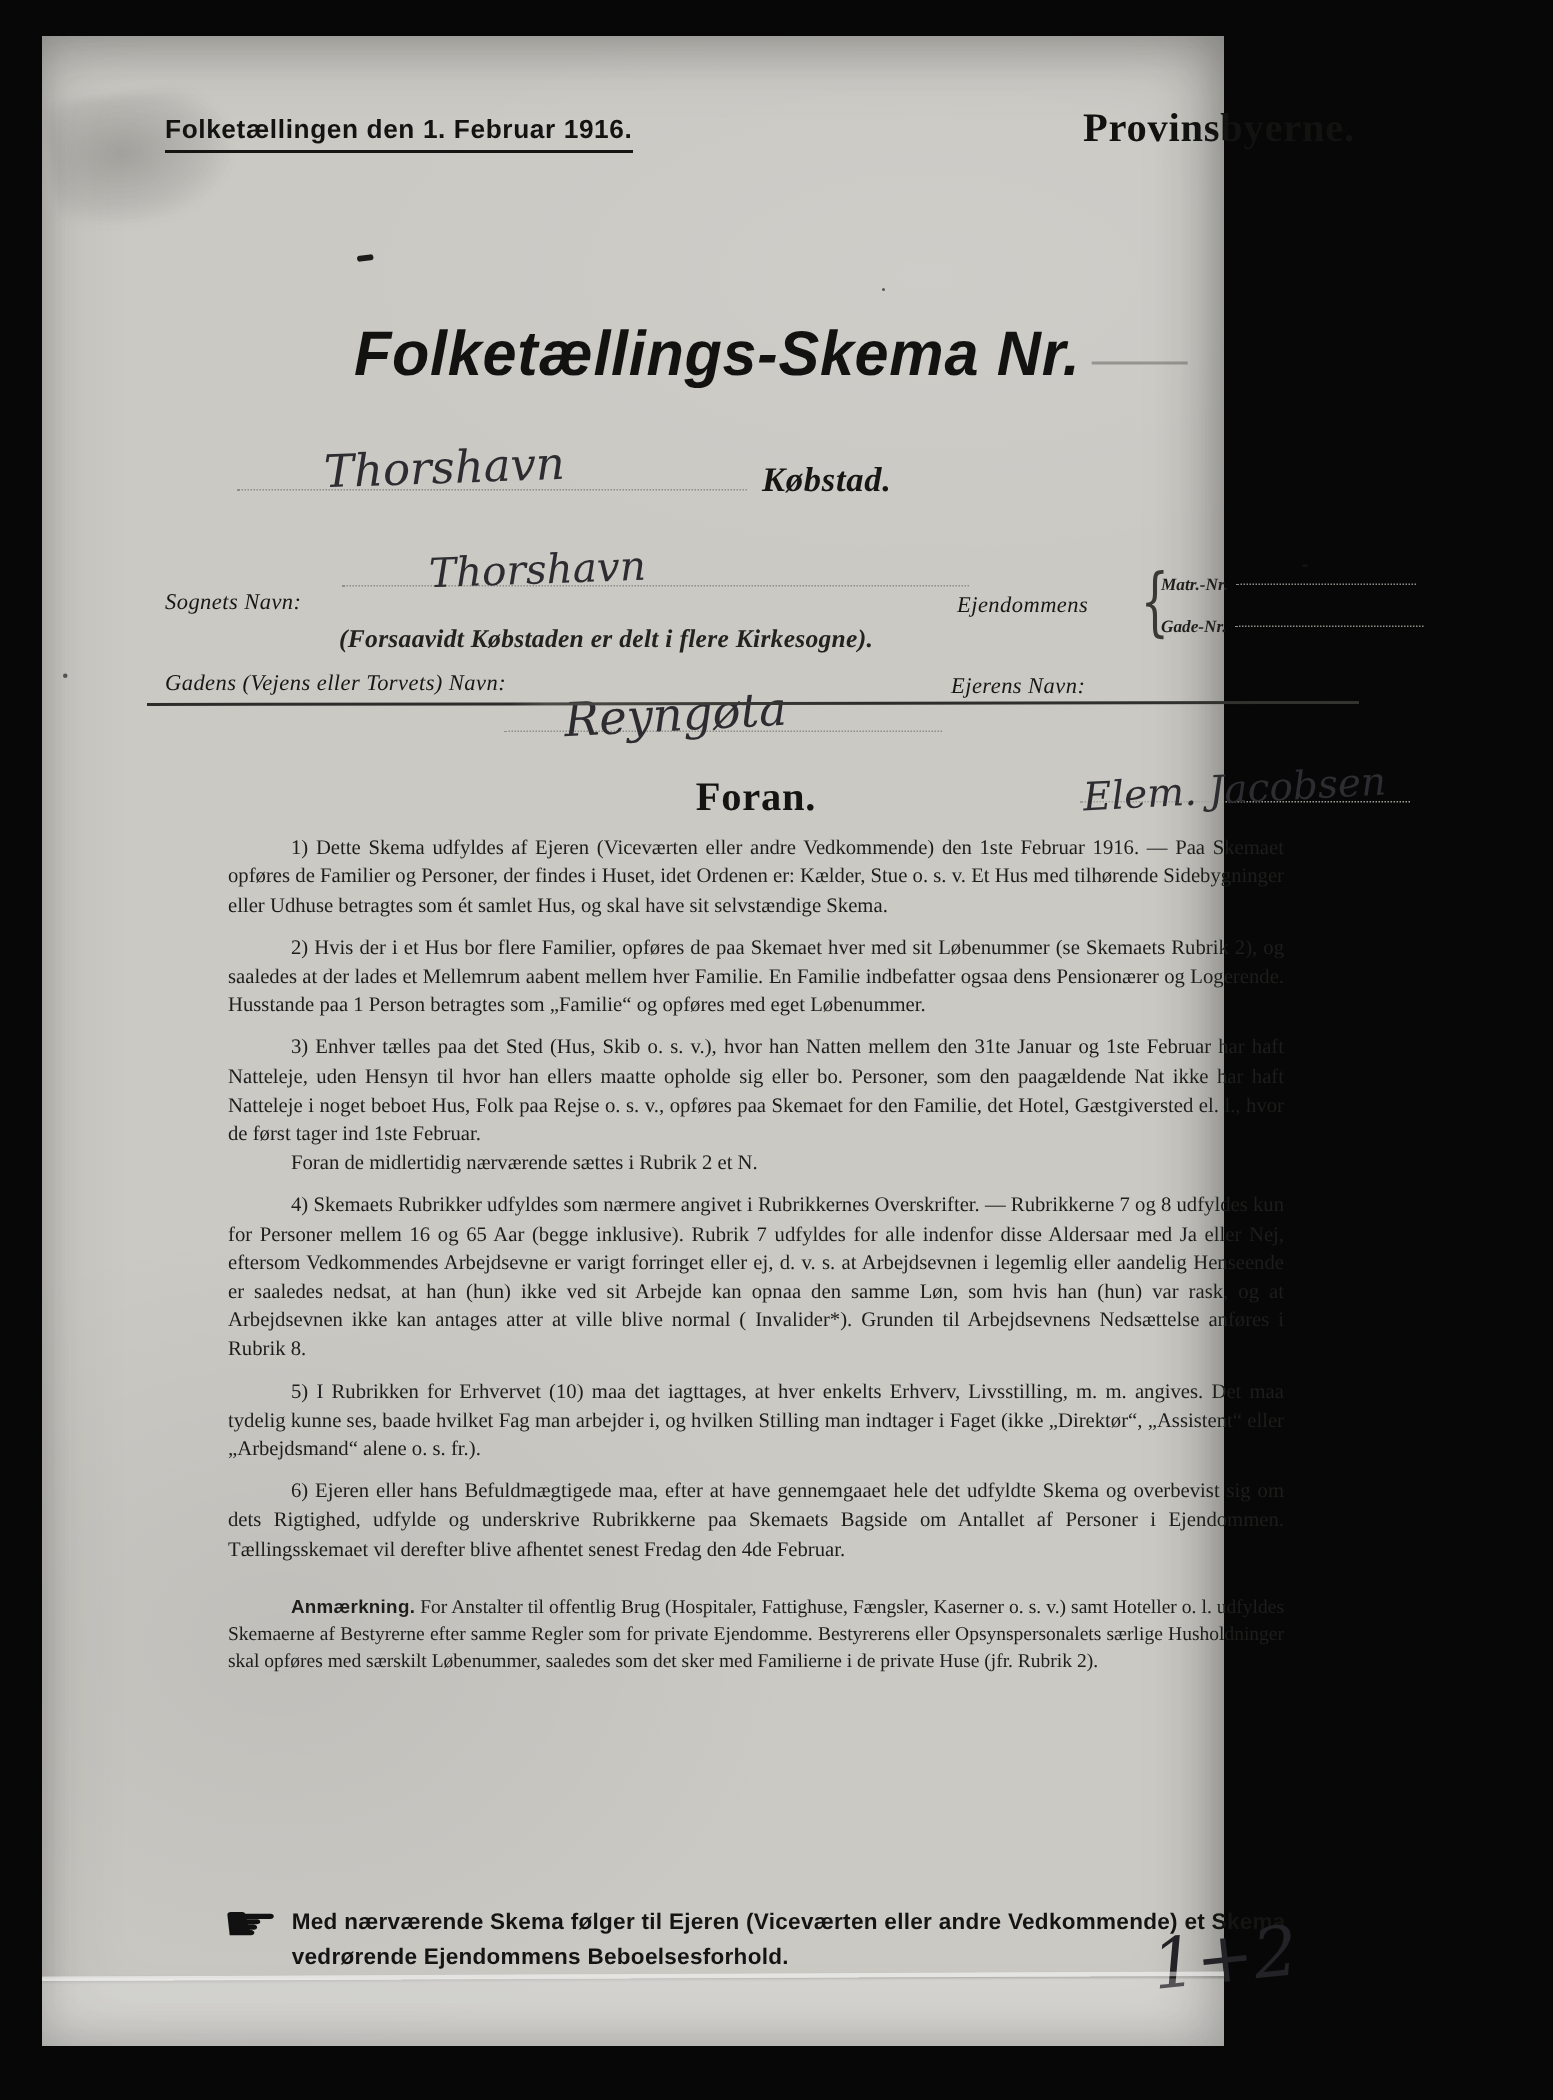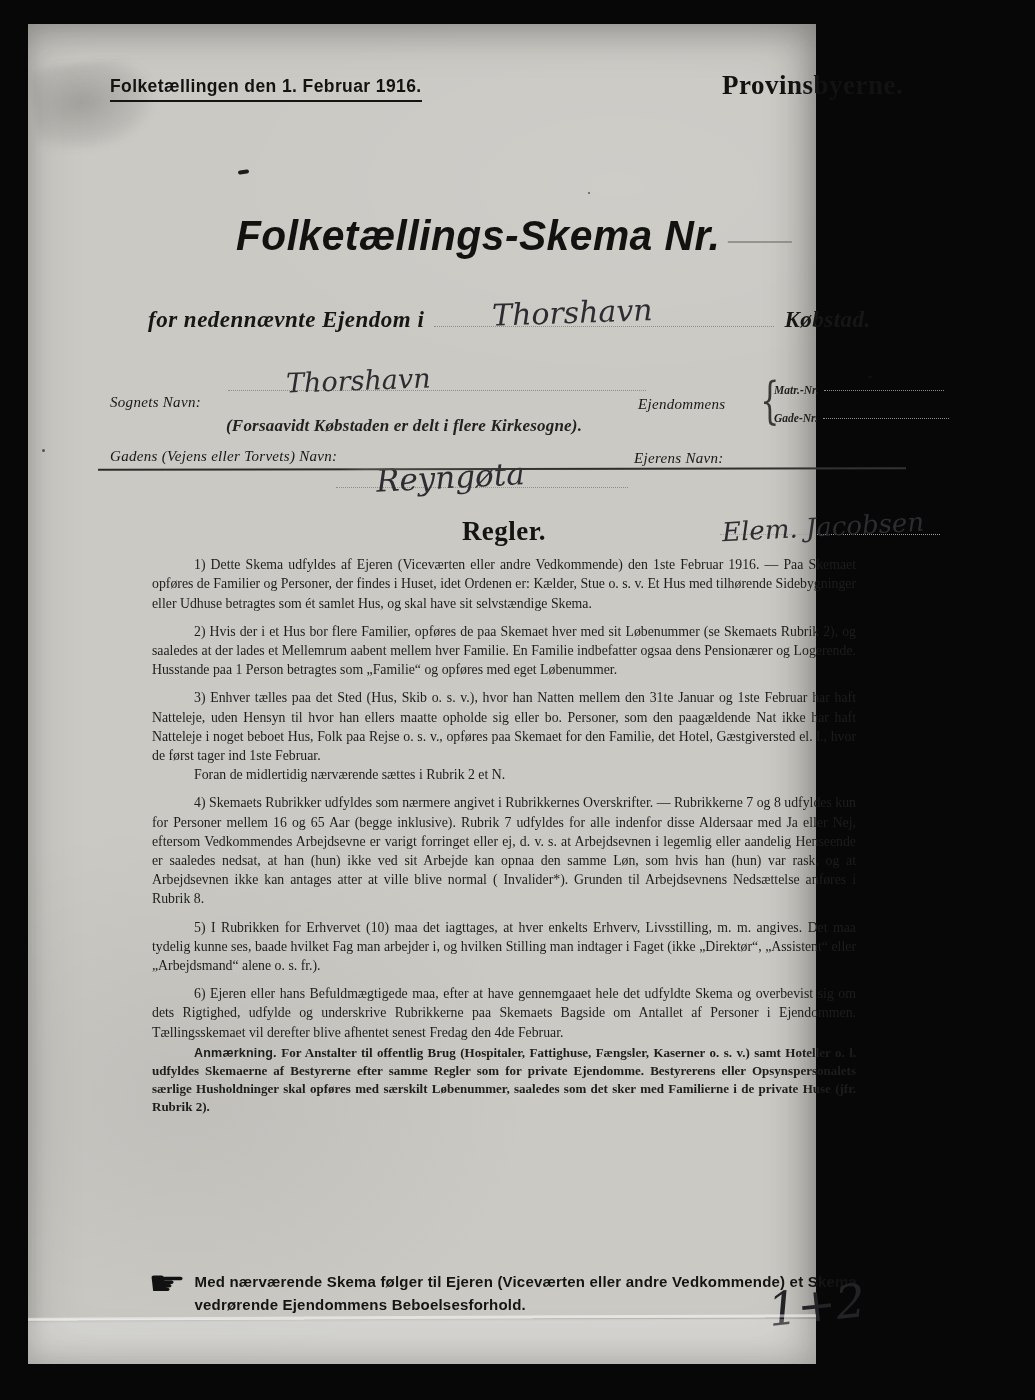--- a/index.html
+++ b/index.html
@@ -138,21 +138,21 @@
     left:124px;top:498px;width:704px;
     font-size:13.8px;line-height:19.2px;color:#1d1d1c;
     text-align:justify;
   }
   .rules h2{
     margin:0 0 14px 0;text-align:center;
     font-size:27px;font-weight:bold;letter-spacing:0.5px;color:#141413;
   }
   .para{margin:0;text-indent:42px;}
   .para.gap{margin-top:9px;}
-  .annotation{margin-top:2px;font-size:13px;line-height:17.6px;text-indent:42px;font-weight:bold;}
+  .annotation{margin-top:20px;font-size:13px;line-height:17.6px;text-indent:42px;}
   .annotation b{font-family:"Liberation Sans", sans-serif;font-size:12.5px;letter-spacing:0.2px;}
   
   .footer-note{
     left:120px;top:1246px;width:716px;
     display:flex;align-items:flex-start;gap:16px;
   }
   .manicule{
     font-family:"DejaVu Sans", sans-serif;
     font-size:34px;line-height:22px;color:#111;
     transform:scaleX(1.25);transform-origin:left;
@@ -180,21 +180,20 @@
   <div class="abs speck" style="left:560px;top:168px;width:2px;height:2px;"></div>
 
   <div class="abs hdr-left">Folketællingen den 1. Februar 1916.</div>
   <div class="abs hdr-right">Provinsbyerne.</div>
 
   <div class="abs title-row">
     <span>Folketællings-Skema Nr.</span><span class="nr-line"></span>
   </div>
 
   <div class="abs subtitle-row">
-    <span class="lbl-big">for nedennævnte Ejendom i</span>
     <span class="fill subtitle-fill">
       <span class="hw hw-subtitle">Thorshavn</span>
     </span>
     <span class="lbl-big">Købstad.</span>
   </div>
 
   <div class="abs lbl sognets-label">Sognets Navn:</div>
   <div class="abs fill sognets-fill">
     <span class="hw hw-sognets">Thorshavn</span>
   </div>
@@ -215,21 +214,21 @@
   </div>
 
   <div class="abs lbl ejerens-label">Ejerens Navn:</div>
   <div class="abs fill ejerens-fill">
     <span class="hw hw-ejerens">Elem. Jacobsen</span>
   </div>
 
   <div class="abs divider"></div>
 
   <div class="abs rules">
-    <h2>Regler.</h2>
+    <h2>Foran.</h2>
     <div>
         <p class="para gap">1) Dette Skema udfyldes af Ejeren (Viceværten eller andre Vedkommende) den 1ste Februar 1916. — Paa Skemaet opføres de Familier og Personer, der findes i Huset, idet Ordenen er: Kælder, Stue o. s. v. Et Hus med tilhørende Sidebygninger eller Udhuse betragtes som ét samlet Hus, og skal have sit selvstændige Skema.</p>
         <p class="para gap">2) Hvis der i et Hus bor flere Familier, opføres de paa Skemaet hver med sit Løbenummer (se Skemaets Rubrik 2), og saaledes at der lades et Mellemrum aabent mellem hver Familie. En Familie indbefatter ogsaa dens Pensionærer og Logerende. Husstande paa 1 Person betragtes som „Familie“ og opføres med eget Løbenummer.</p>
         <p class="para gap">3) Enhver tælles paa det Sted (Hus, Skib o. s. v.), hvor han Natten mellem den 31te Januar og 1ste Februar har haft Natteleje, uden Hensyn til hvor han ellers maatte opholde sig eller bo. Personer, som den paagældende Nat ikke har haft Natteleje i noget beboet Hus, Folk paa Rejse o. s. v., opføres paa Skemaet for den Familie, det Hotel, Gæstgiversted el. l., hvor de først tager ind 1ste Februar.</p>
         <p class="para">Foran de midlertidig nærværende sættes i Rubrik 2 et N.</p>
         <p class="para gap">4) Skemaets Rubrikker udfyldes som nærmere angivet i Rubrikkernes Overskrifter. — Rubrikkerne 7 og 8 udfyldes kun for Personer mellem 16 og 65 Aar (begge inklusive). Rubrik 7 udfyldes for alle indenfor disse Aldersaar med Ja eller Nej, eftersom Vedkommendes Arbejdsevne er varigt forringet eller ej, d. v. s. at Arbejdsevnen i legemlig eller aandelig Henseende er saaledes nedsat, at han (hun) ikke ved sit Arbejde kan opnaa den samme Løn, som hvis han (hun) var rask, og at Arbejdsevnen ikke kan antages atter at ville blive normal ( Invalider*). Grunden til Arbejdsevnens Nedsættelse anføres i Rubrik 8.</p>
         <p class="para gap">5) I Rubrikken for Erhvervet (10) maa det iagttages, at hver enkelts Erhverv, Livsstilling, m. m. angives. Det maa tydelig kunne ses, baade hvilket Fag man arbejder i, og hvilken Stilling man indtager i Faget (ikke „Direktør“, „Assistent“ eller „Arbejdsmand“ alene o. s. fr.).</p>
         <p class="para gap">6) Ejeren eller hans Befuldmægtigede maa, efter at have gennemgaaet hele det udfyldte Skema og overbevist sig om dets Rigtighed, udfylde og underskrive Rubrikkerne paa Skemaets Bagside om Antallet af Personer i Ejendommen. Tællingsskemaet vil derefter blive afhentet senest Fredag den 4de Februar.</p>
       </div>
     <p class="annotation"><b>Anmærkning.</b> <span>For Anstalter til offentlig Brug (Hospitaler, Fattighuse, Fængsler, Kaserner o. s. v.) samt Hoteller o. l. udfyldes Skemaerne af Bestyrerne efter samme Regler som for private Ejendomme. Bestyrerens eller Opsynspersonalets særlige Husholdninger skal opføres med særskilt Løbenummer, saaledes som det sker med Familierne i de private Huse (jfr. Rubrik 2).</span></p>

